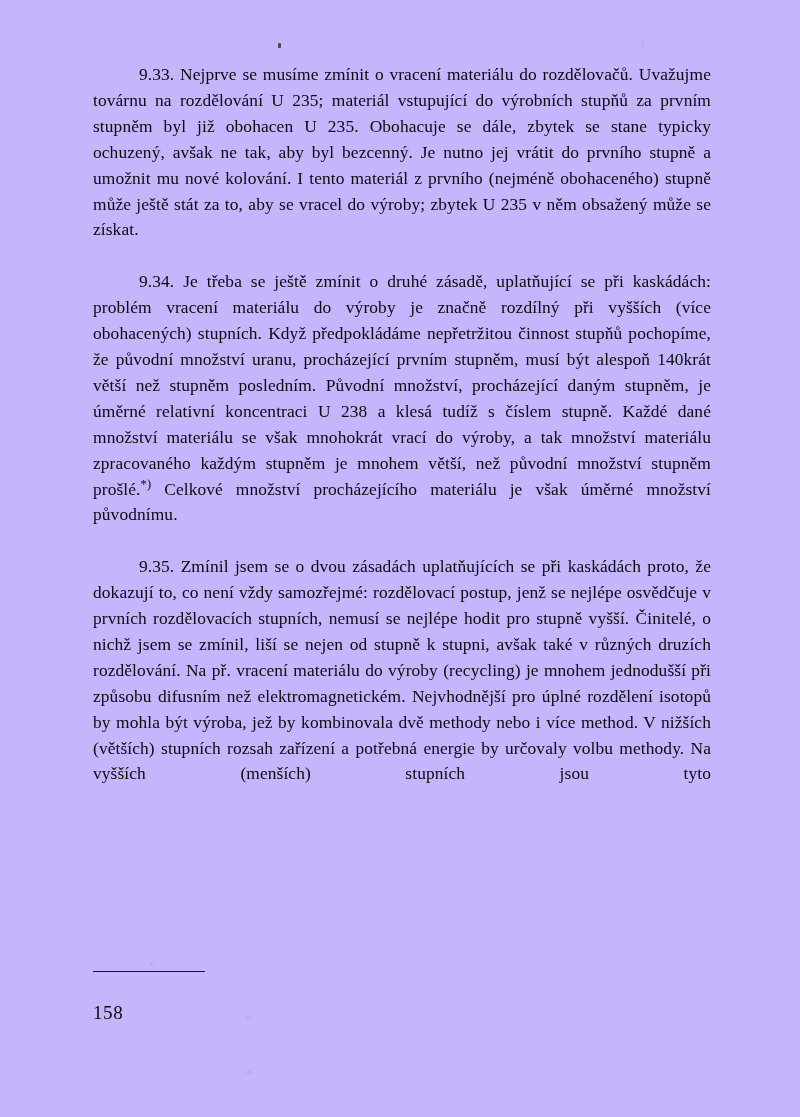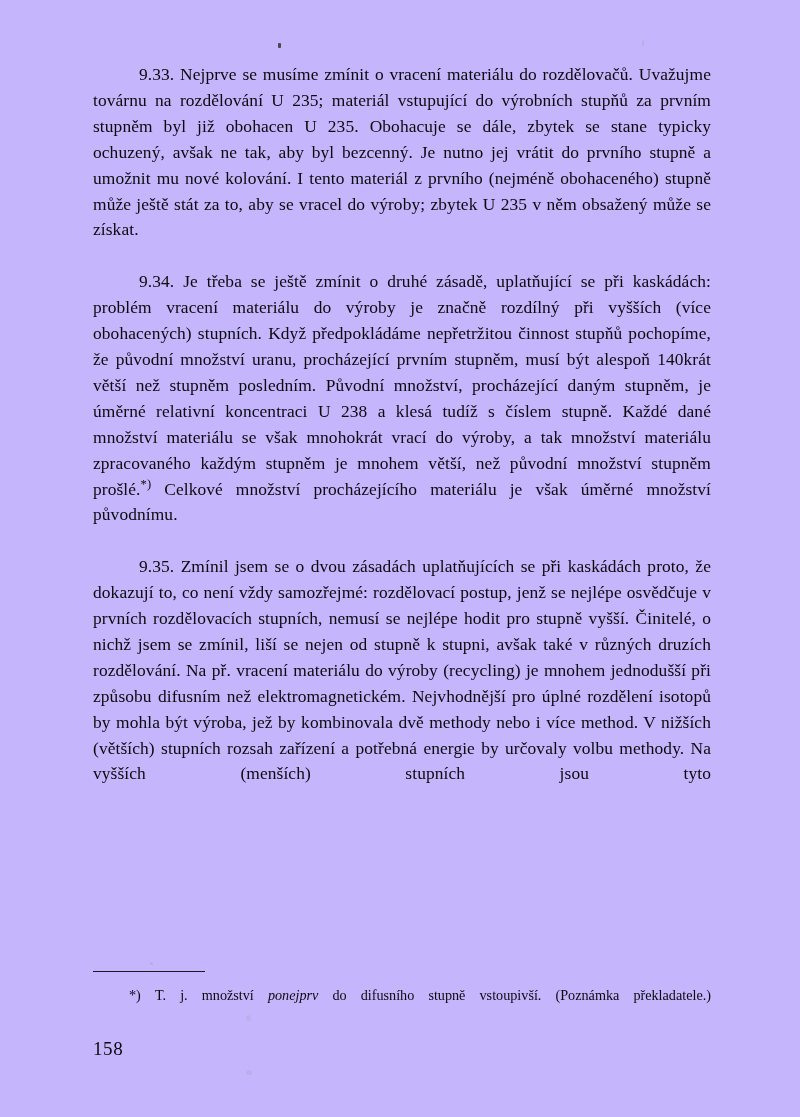--- a/index.html
+++ b/index.html
@@ -91,21 +91,21 @@
     width: 36px;
   }
   .footnote .ital {
     font-style: italic;
   }
 
   
   .folio {
     position: absolute;
     left: 93px;
-    top: 1038px;
+    top: 1002px;
     font-size: 19px;
     letter-spacing: 0.6px;
     color: #0b0b0b;
   }
 
   
   .speck {
     position: absolute;
     background: #9a9a9a;
     border-radius: 50%;
@@ -133,17 +133,16 @@
     <p class="para"><span class="indent"></span><span>9.33. Nejprve se musíme zmínit o vracení materiálu do rozdělovačů. Uvažujme továrnu na rozdělování U 235; materiál vstupující do výrobních stupňů za prvním stupněm byl již obohacen U 235. Obohacuje se dále, zbytek se stane typicky ochuzený, avšak ne tak, aby byl bezcenný. Je nutno jej vrátit do prvního stupně a umožnit mu nové kolování. I tento materiál z prvního (nejméně obohaceného) stupně může ještě stát za to, aby se vracel do výroby; zbytek U 235 v něm obsažený může se získat.</span></p>
 
     <p class="para"><span class="indent"></span><span>9.34. Je třeba se ještě zmínit o druhé zásadě, uplatňující se při kaskádách: problém vracení materiálu do výroby je značně rozdílný při vyšších (více obohacených) stupních. Když předpokládáme nepřetržitou činnost stupňů pochopíme, že původní množství uranu, procházející prvním stupněm, musí být alespoň 140krát větší než stupněm posledním. Původní množství, procházející daným stupněm, je úměrné relativní koncentraci U 238 a klesá tudíž s číslem stupně. Každé dané množství materiálu se však mnohokrát vrací do výroby, a tak množství materiálu zpracovaného každým stupněm je mnohem větší, než původní množství stupněm prošlé.</span><sup class="fnmark">*)</sup><span> Celkové množství procházejícího materiálu je však úměrné množství původnímu.</span></p>
 
     <p class="para"><span class="indent"></span><span>9.35. Zmínil jsem se o dvou zásadách uplatňujících se při kaskádách proto, že dokazují to, co není vždy samozřejmé: rozdělovací postup, jenž se nejlépe osvědčuje v prvních rozdělovacích stupních, nemusí se nejlépe hodit pro stupně vyšší. Činitelé, o nichž jsem se zmínil, liší se nejen od stupně k stupni, avšak také v různých druzích rozdělování. Na př. vracení materiálu do výroby (recycling) je mnohem jednodušší při způsobu difusním než elektromagnetickém. Nejvhodnější pro úplné rozdělení isotopů by mohla být výroba, jež by kombinovala dvě methody nebo i více method. V nižších (větších) stupních rozsah zařízení a potřebná energie by určovaly volbu methody. Na vyšších (menších) stupních jsou tyto</span></p>
 
   </div>
 
   <div class="footnote-rule"></div>
 
-  <div class="footnote"><span class="fn-indent"></span><span>*)</span>&nbsp;<span>T. j. množství </span><span class="ital">ponejprv</span><span> do difusního stupně vstoupivší. (Poznámka překladatele.)</span></div>
 
   <div class="folio">158</div>
 
 </div>
 
 </body></html>

